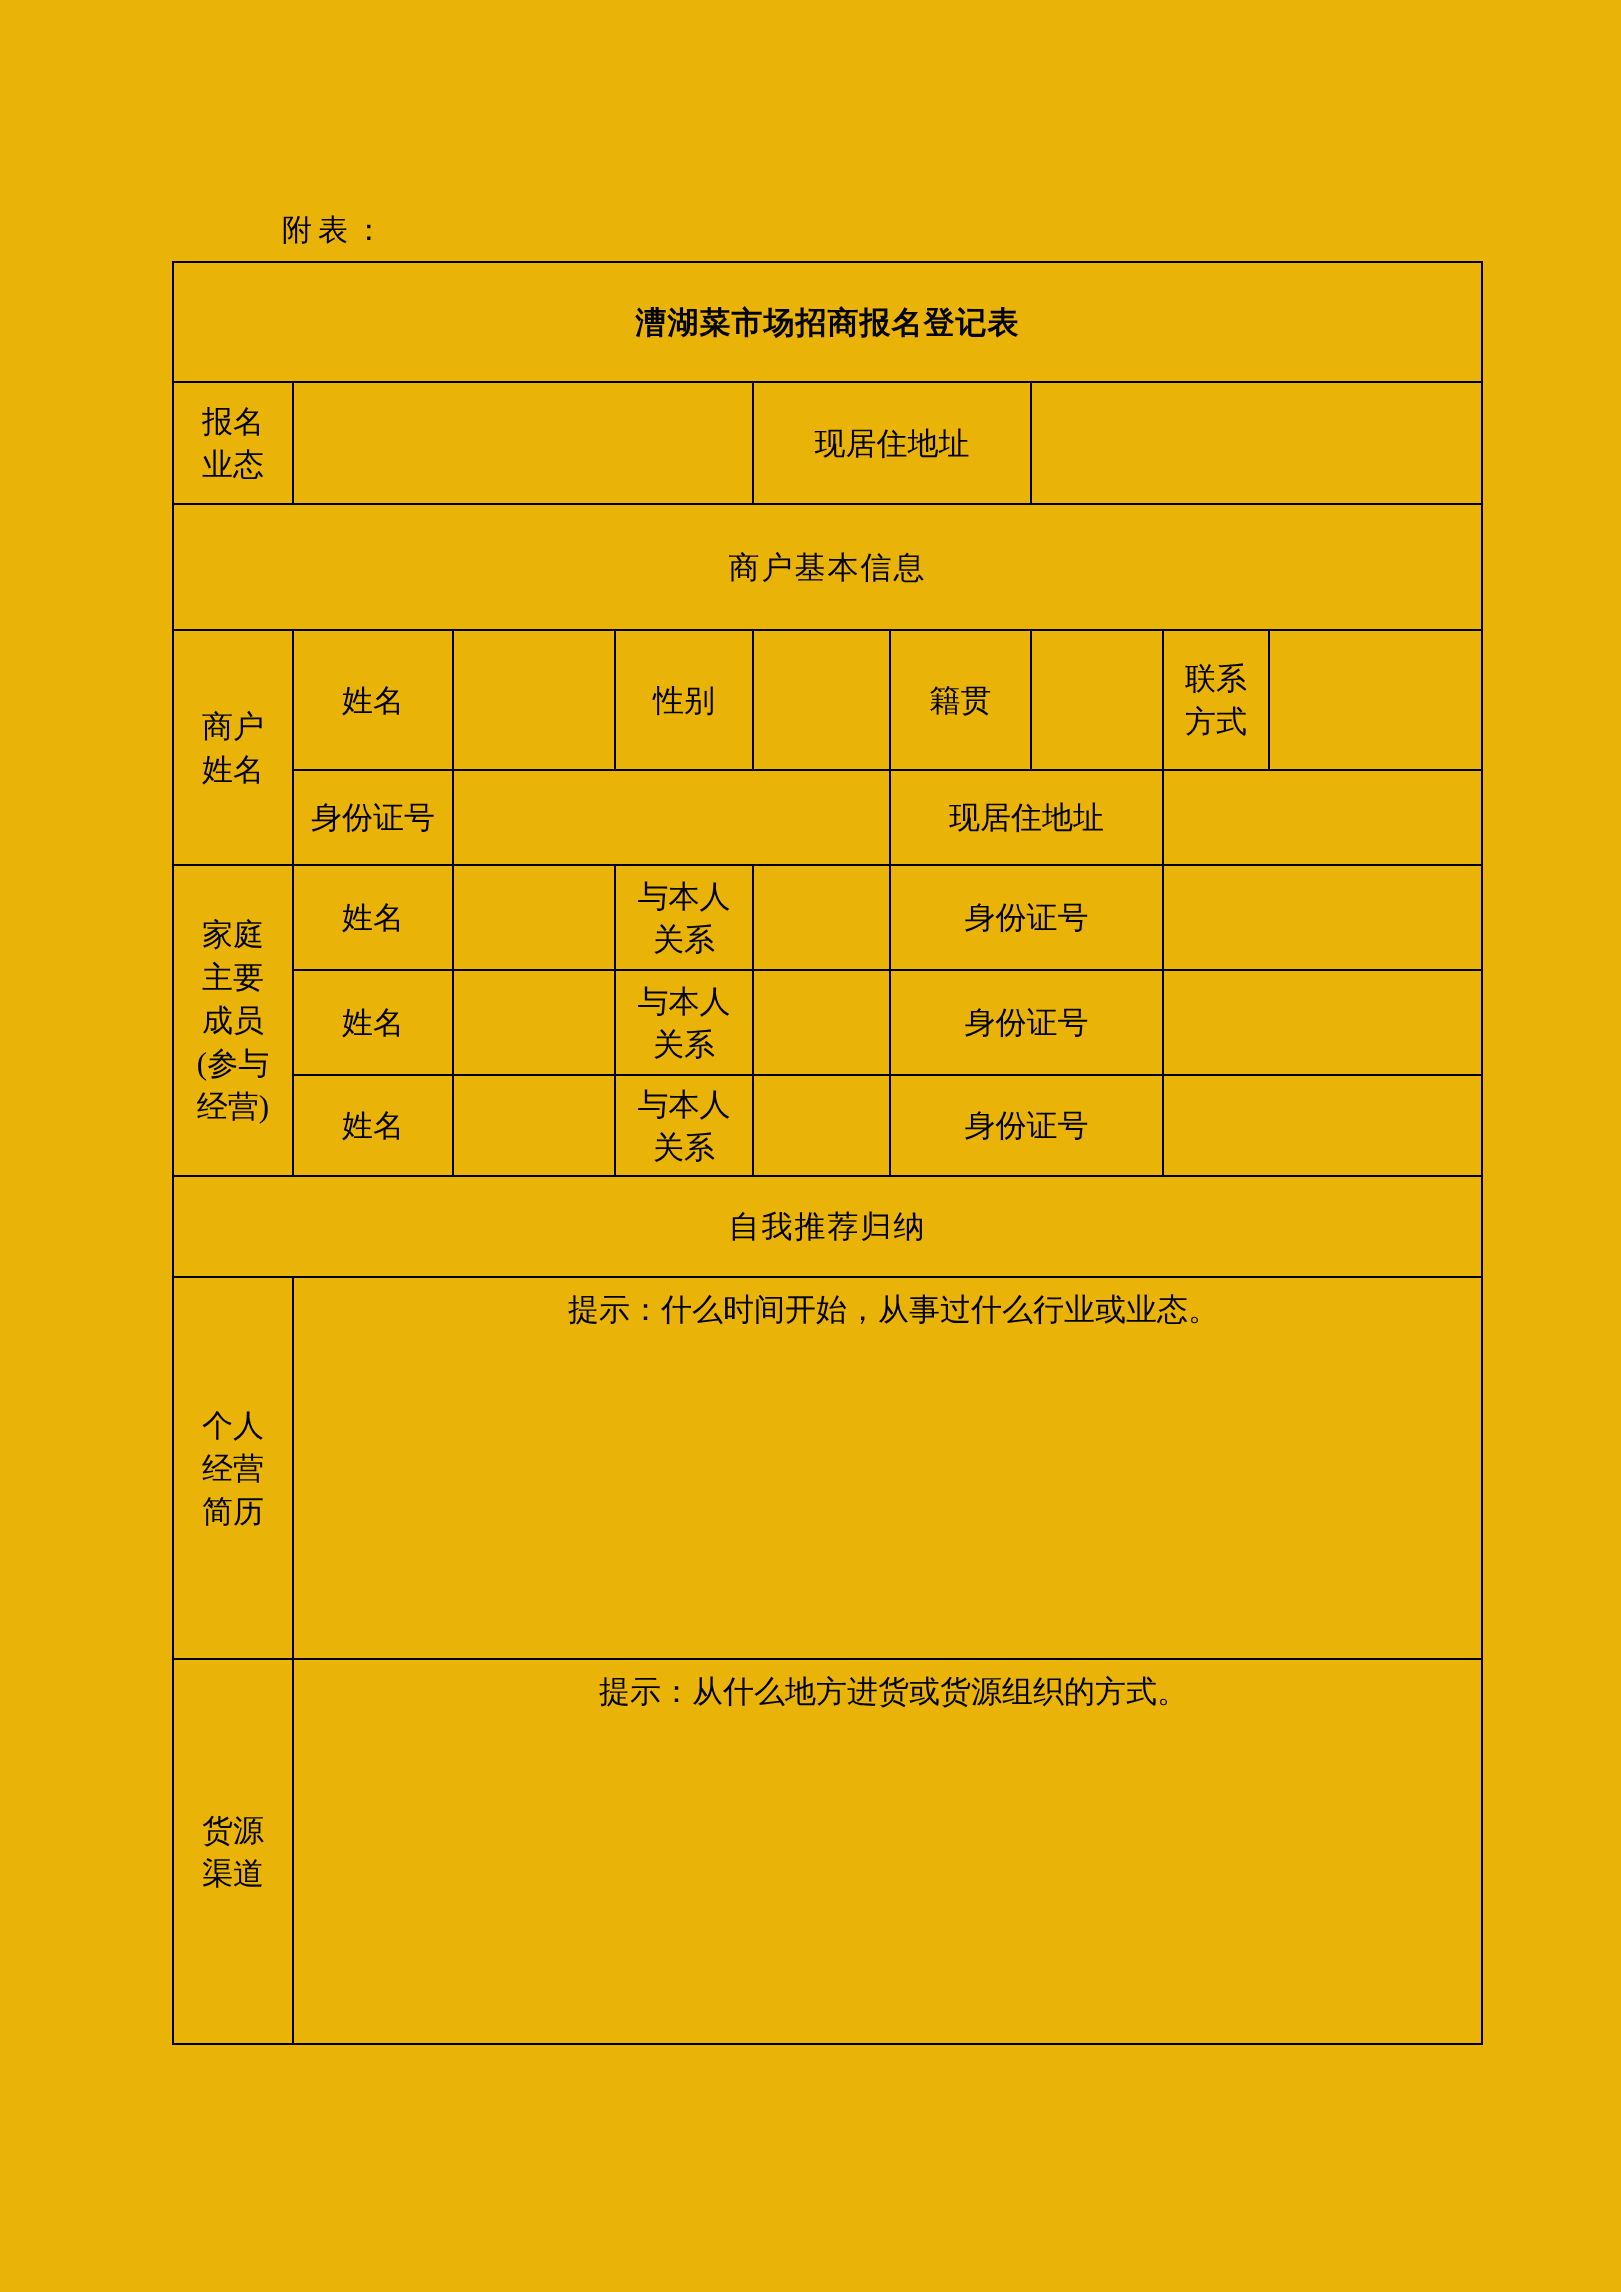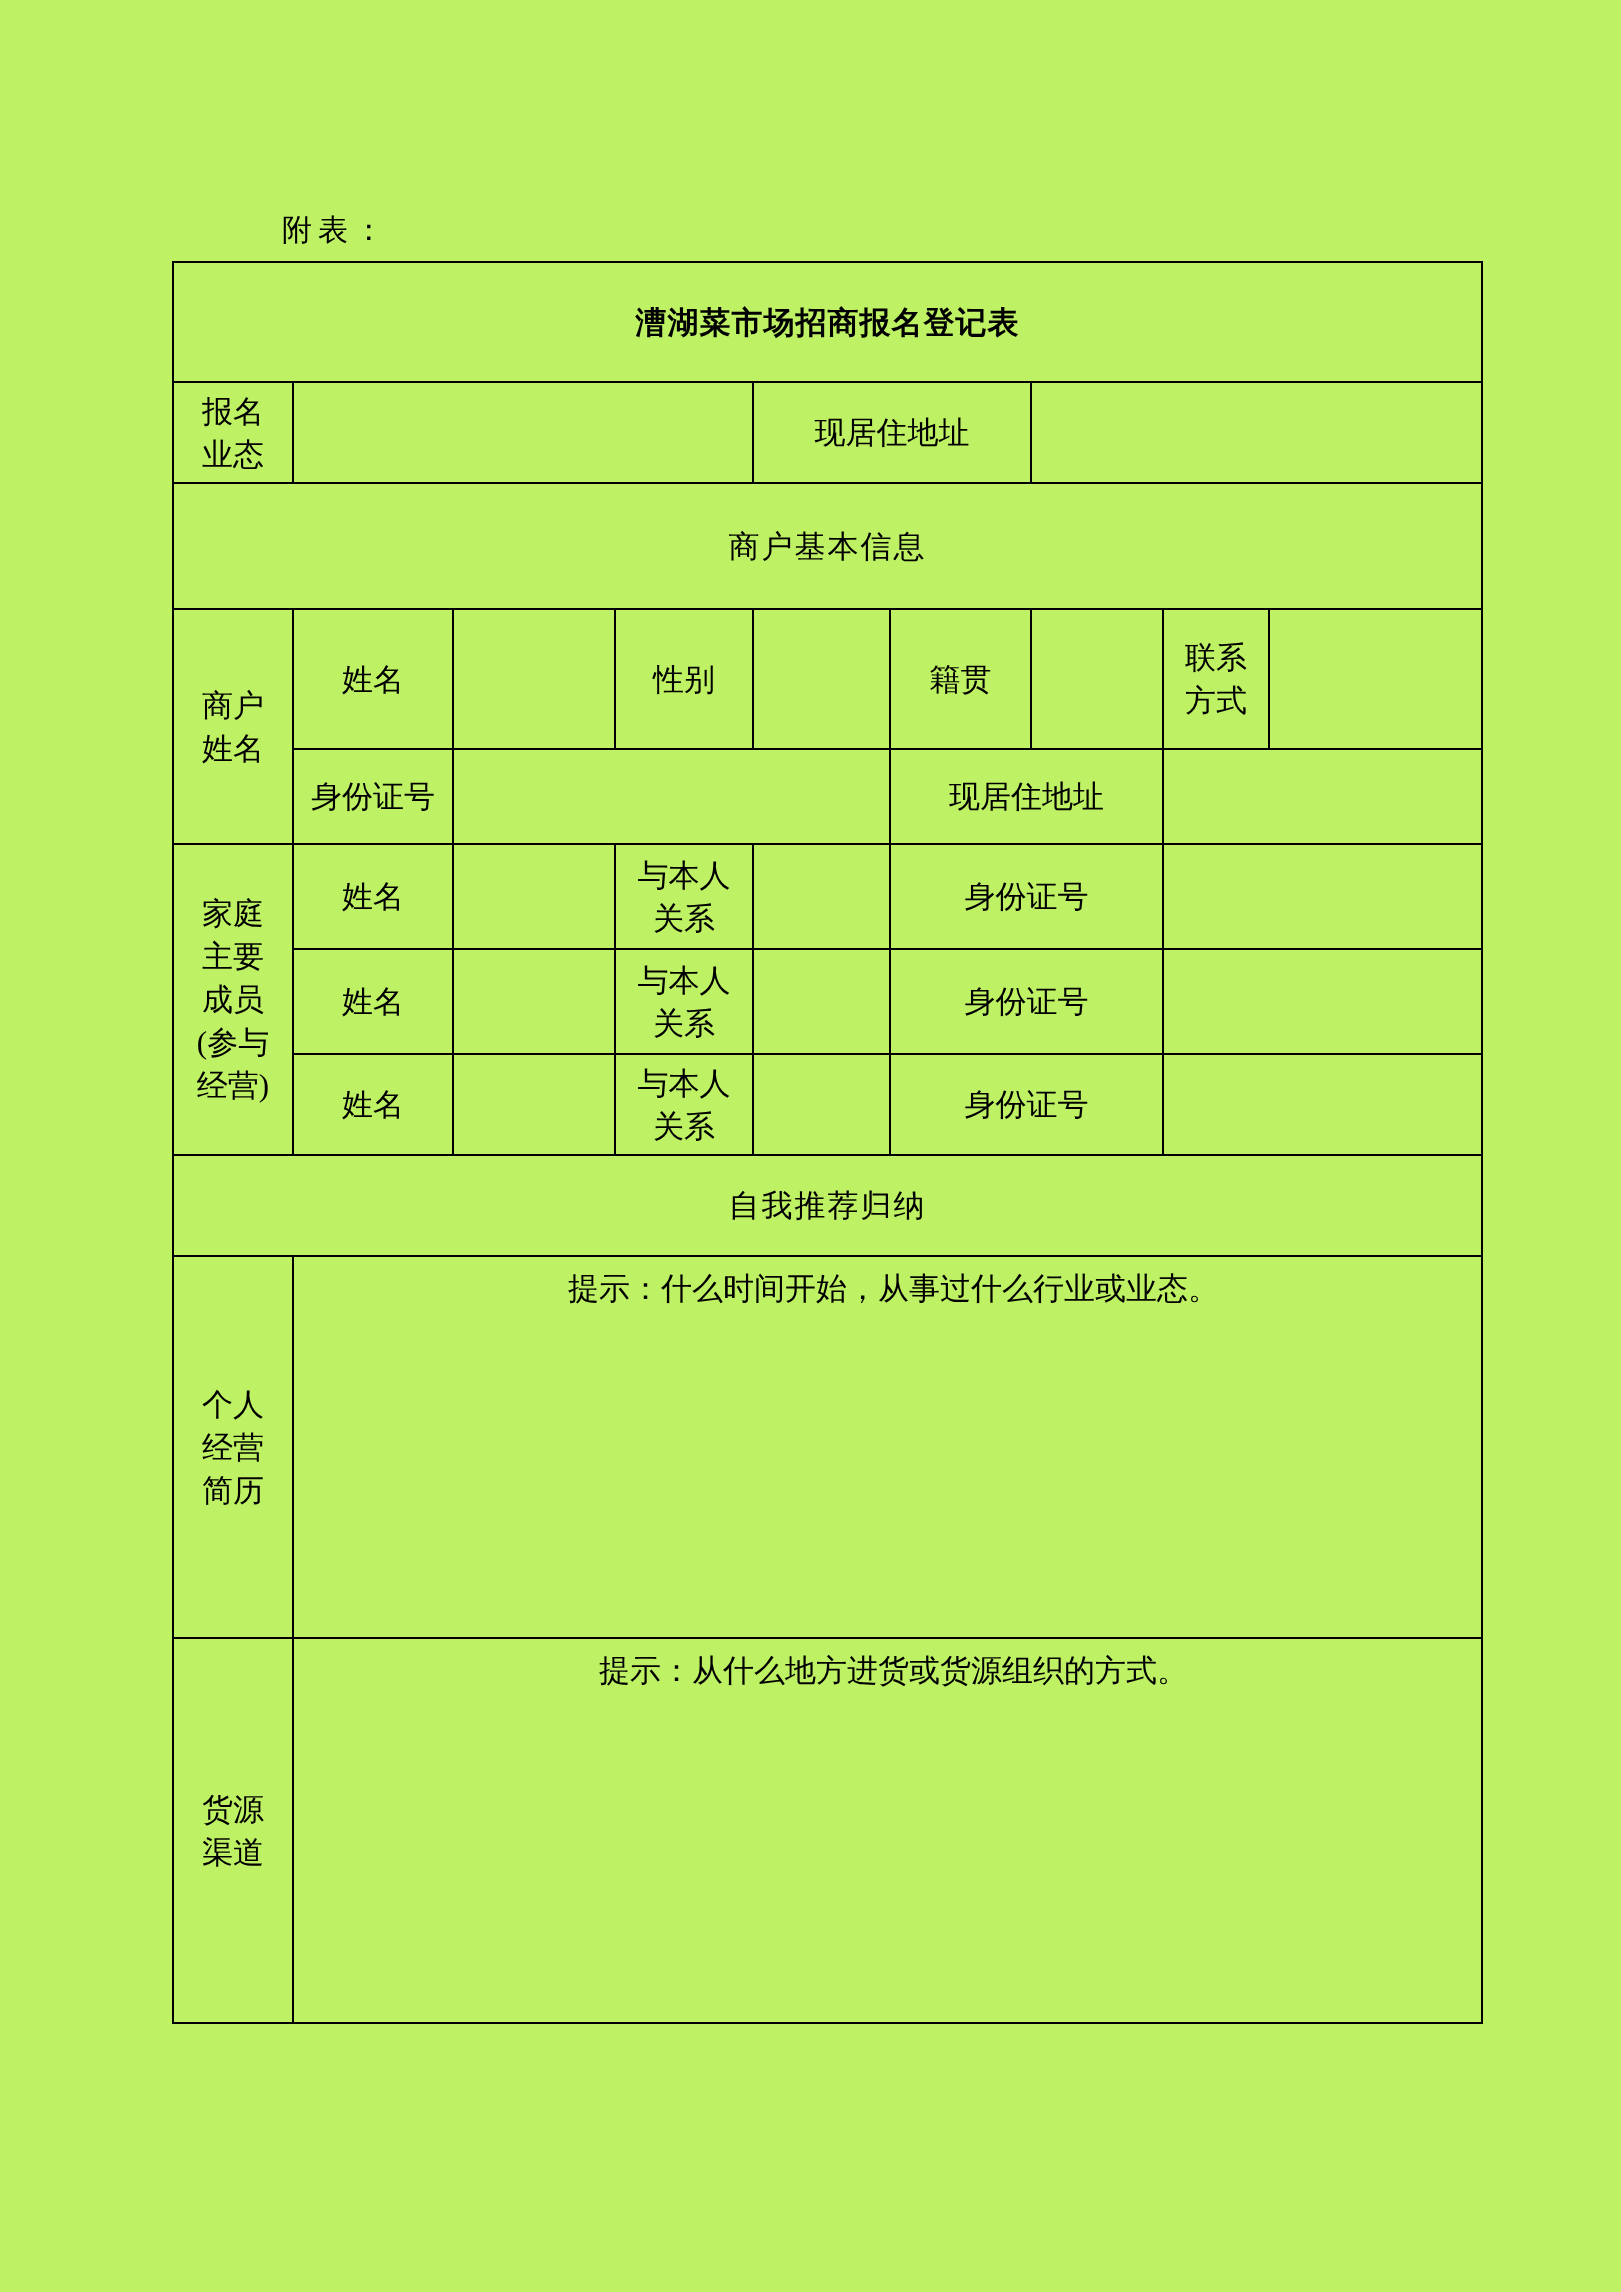--- a/index.html
+++ b/index.html
@@ -1,20 +1,20 @@
 <!DOCTYPE html>
 <html><head>
 <meta charset="utf-8">
 <style>
   * { margin:0; padding:0; box-sizing:border-box; }
   html,body { background:#e8e8e8; }
   .page {
     position:relative;
     width:1621px; height:2293px;
-    background:#bef264;
+    background:#eab308;
     font-family:"Liberation Serif","DejaVu Serif",serif;
     color:#000000;
     overflow:hidden;
   }
   .annotation {
     position:absolute;
     left:282px; top:210px;
     font-size:30px;
     letter-spacing:5.9px;
   }
@@ -69,21 +69,21 @@
       <col style="width:132px">
         <col style="width:106px">
         <col style="width:213px">
     </colgroup>
 
     <tbody>
         <tr style="height:120px">
       <td colspan="9" class="title-cell">漕湖菜市场招商报名登记表</td>
     </tr>
 
-    <tr style="height:101px">
+    <tr style="height:122px">
       <td class="stack">
         <div>报名</div>
         <div>业态</div>
       </td>
       <td colspan="3"></td>
       <td colspan="2">现居住地址</td>
       <td colspan="3"></td>
     </tr>
 
     <tr style="height:126px">

